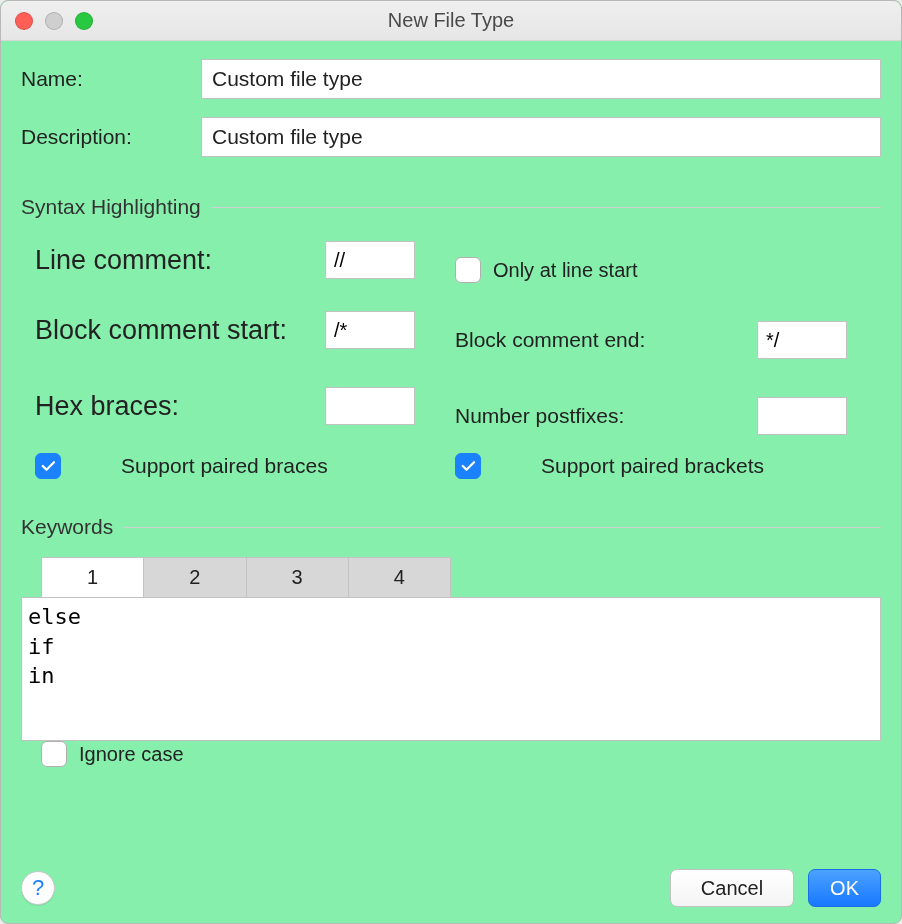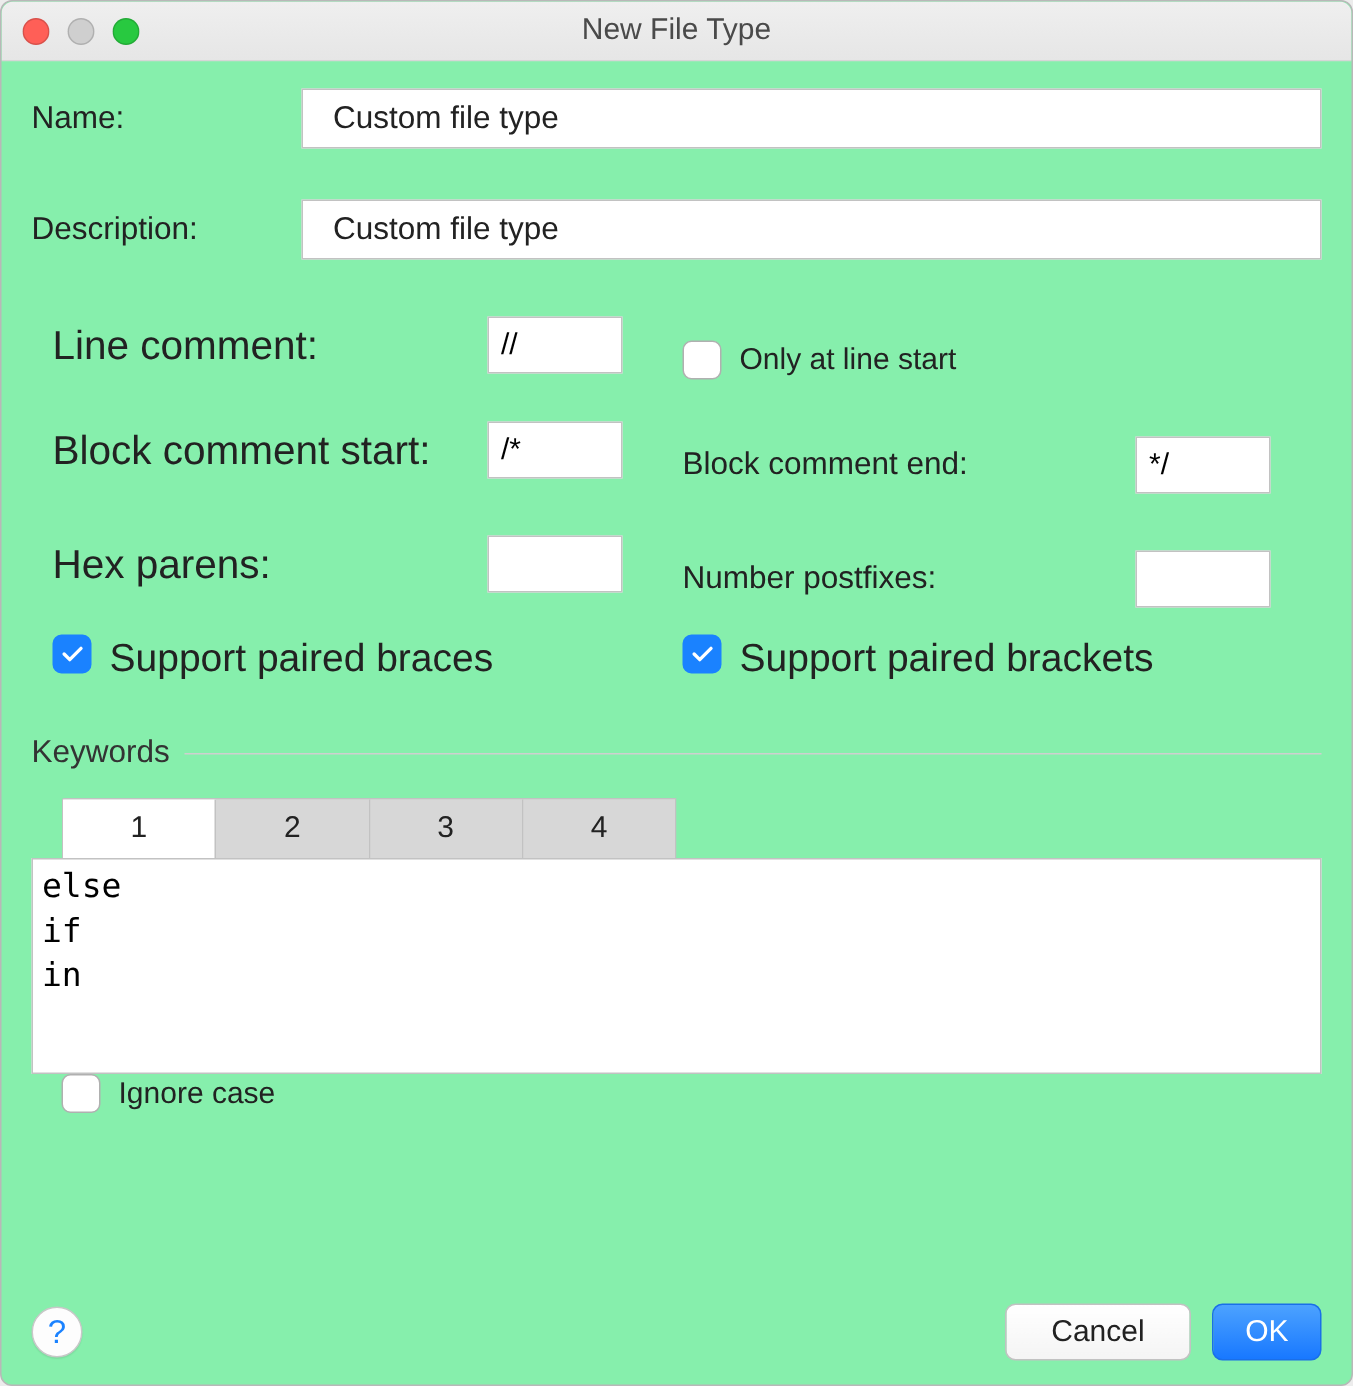--- a/index.html
+++ b/index.html
@@ -54,32 +54,32 @@
   }
   .content {
     flex: 1;
     padding: 18px 20px 16px 20px;
     display: flex;
     flex-direction: column;
   }
   .form-row {
     display: flex;
     align-items: center;
-    margin-bottom: 34px;
+    margin-bottom: 18px;
   }
   .form-row .lbl {
     width: 180px;
     font-size: 21px;
   }
   .text-field {
     flex: 1;
     height: 40px;
     background: #fff;
     border: 1px solid #c2c2c2;
-    padding: 0 20px;
+    padding: 0 10px;
     font-size: 21px;
     color: #222;
     outline: none;
   }
   .section-header {
     display: flex;
     align-items: center;
     margin: 20px 0 18px 0;
   }
   .section-header .sh-label {
@@ -133,22 +133,24 @@
   }
   .cb.checked svg { display:block; }
   .cb svg { display:none; width:18px; height:18px; }
   .cb-row {
     display: flex;
     margin-bottom: 16px;
     padding-left: 14px;
   }
   .cb-row .cb-item {
     display: flex;
+    align-items: center;
     width: 420px;
-    font-size: 26px;
+    font-size: 21px;
+    gap: 48px;
   }
   .keywords-tabs {
     display: flex;
     border: 1px solid #c2c2c2;
     border-bottom: none;
     border-top-left-radius: 2px;
     width: 410px;
     margin-left: 20px;
     background: #d7d7d7;
   }
@@ -235,20 +237,24 @@
     <div class="form-row">
       <div class="lbl">Name:</div>
       <input class="text-field" value="Custom file type" style="">
     </div>
 
     <div class="form-row">
       <div class="lbl">Description:</div>
       <input class="text-field" value="Custom file type" style="">
     </div>
 
+    <div class="section-header">
+      <div class="sh-label">Syntax Highlighting</div>
+      <div class="rule"></div>
+    </div>
 
     <div class="syntax-grid">
 
       <div class="syntax-row">
         <div class="sg-left">
           <div class="slabel">Line comment:</div>
           <input class="small" value="//" style="">
         </div>
         <div class="sg-right">
           <span class="cb">
@@ -264,21 +270,21 @@
           <input class="small" value="/*" style="">
         </div>
         <div class="sg-right">
           <div class="slabel" style="width:290px">Block comment end:</div>
           <input class="small" value="*/" style="">
         </div>
       </div>
 
       <div class="syntax-row">
         <div class="sg-left">
-          <div class="slabel">Hex parens:</div>
+          <div class="slabel">Hex braces:</div>
           <input class="small" value="" style="">
         </div>
         <div class="sg-right">
           <div class="slabel" style="width:290px">Number postfixes:</div>
           <input class="small" value="" style="">
         </div>
       </div>
     </div>
 
     <div class="cb-row">

